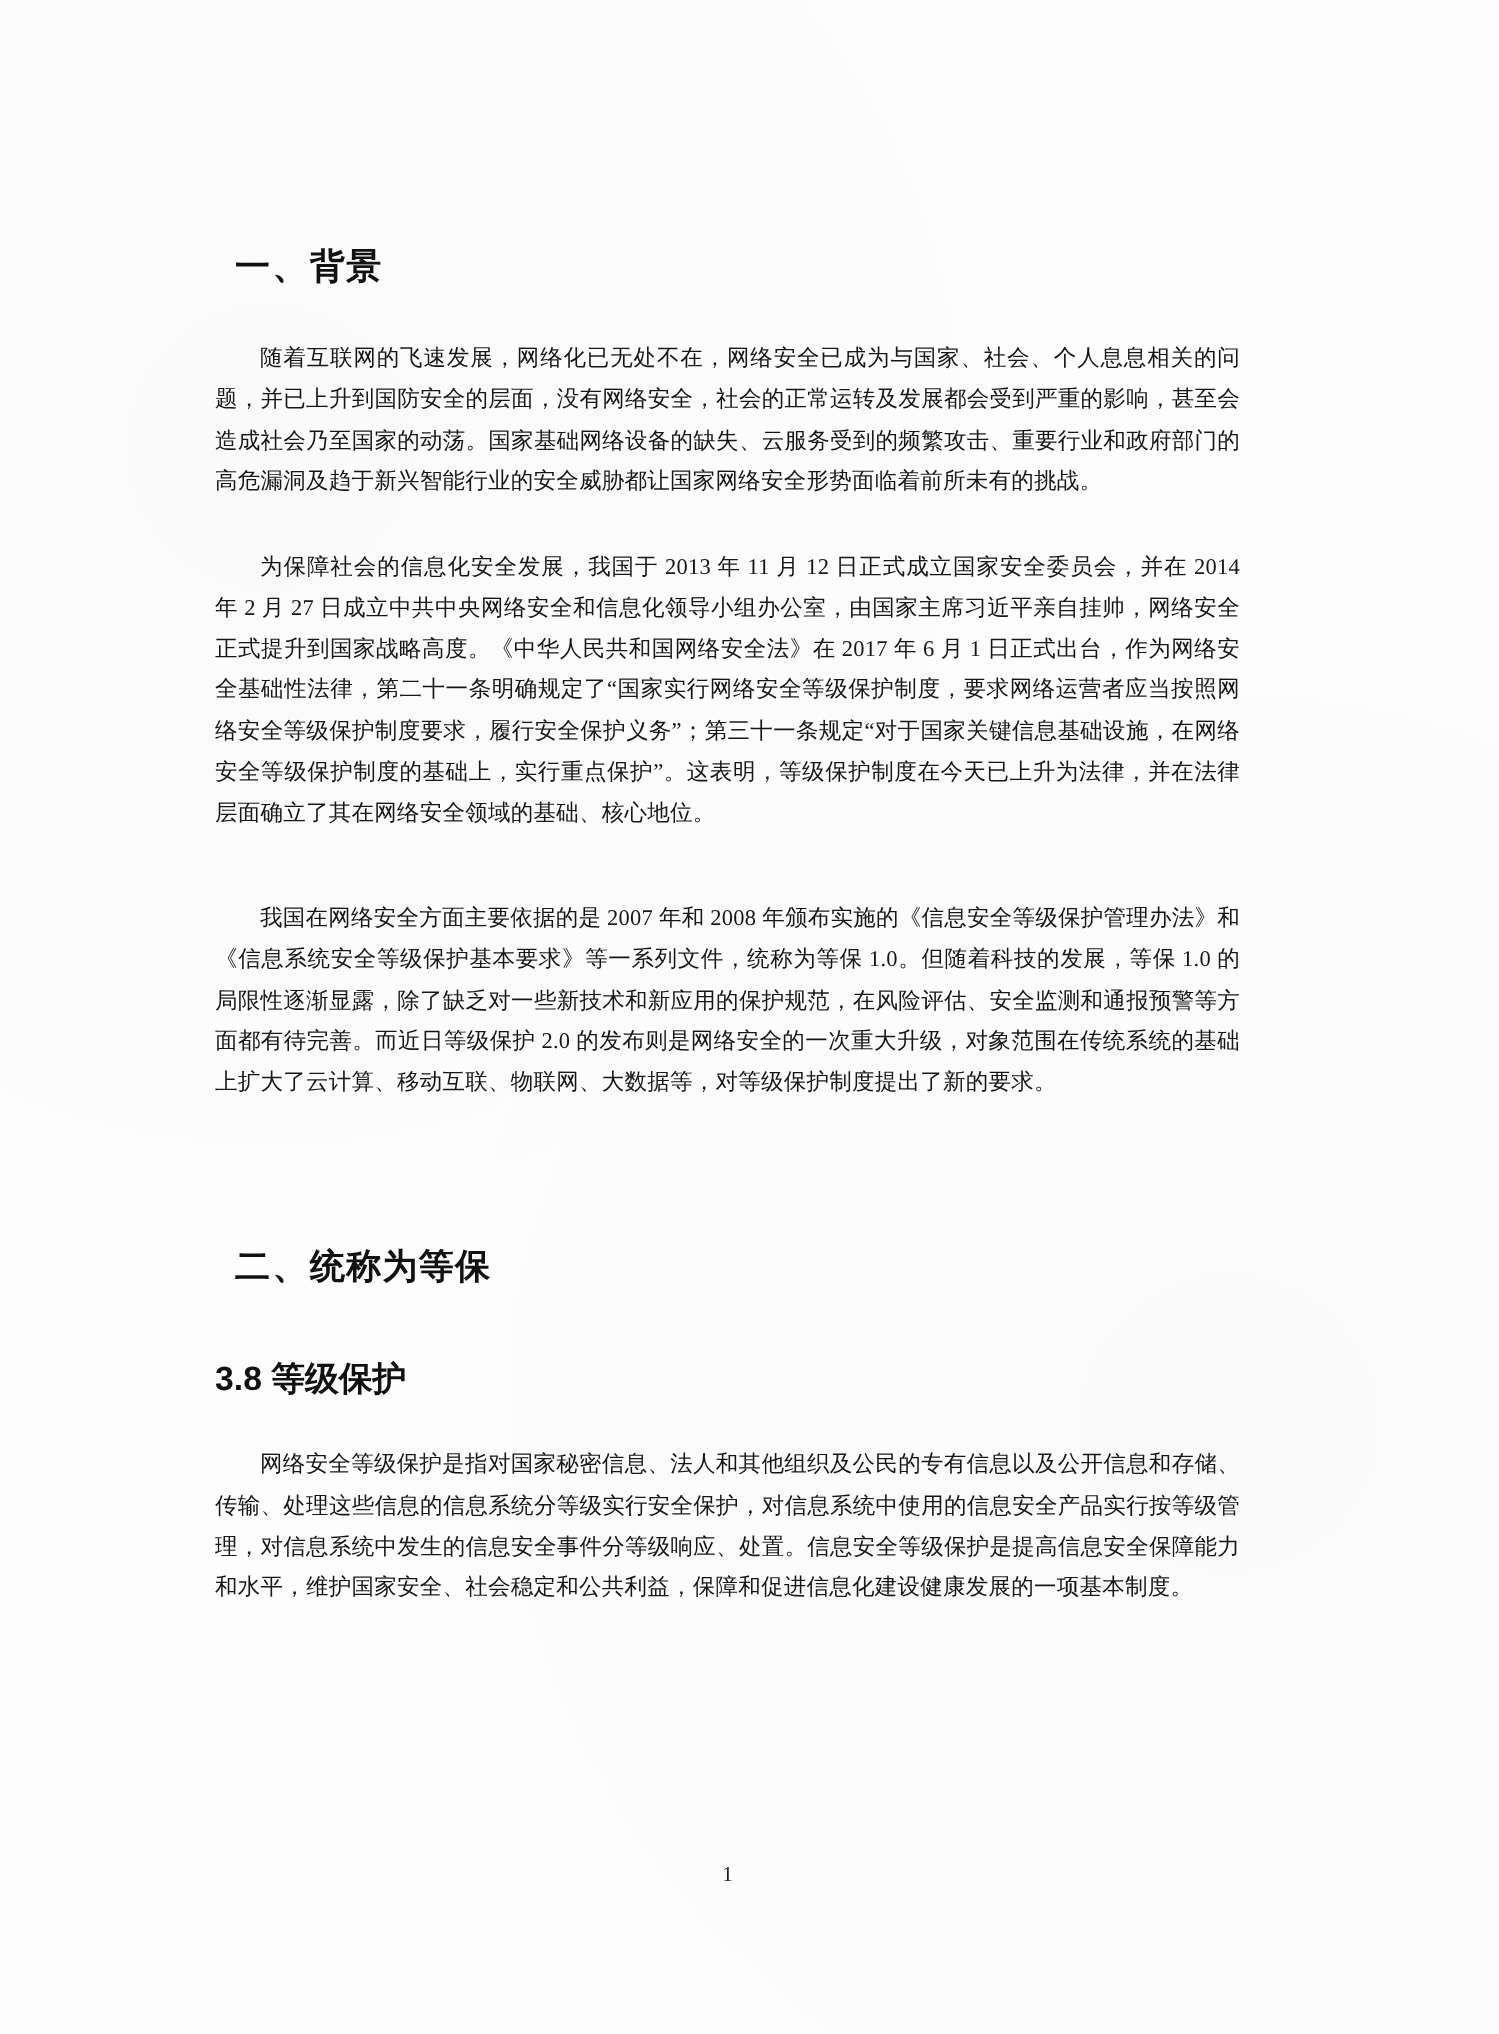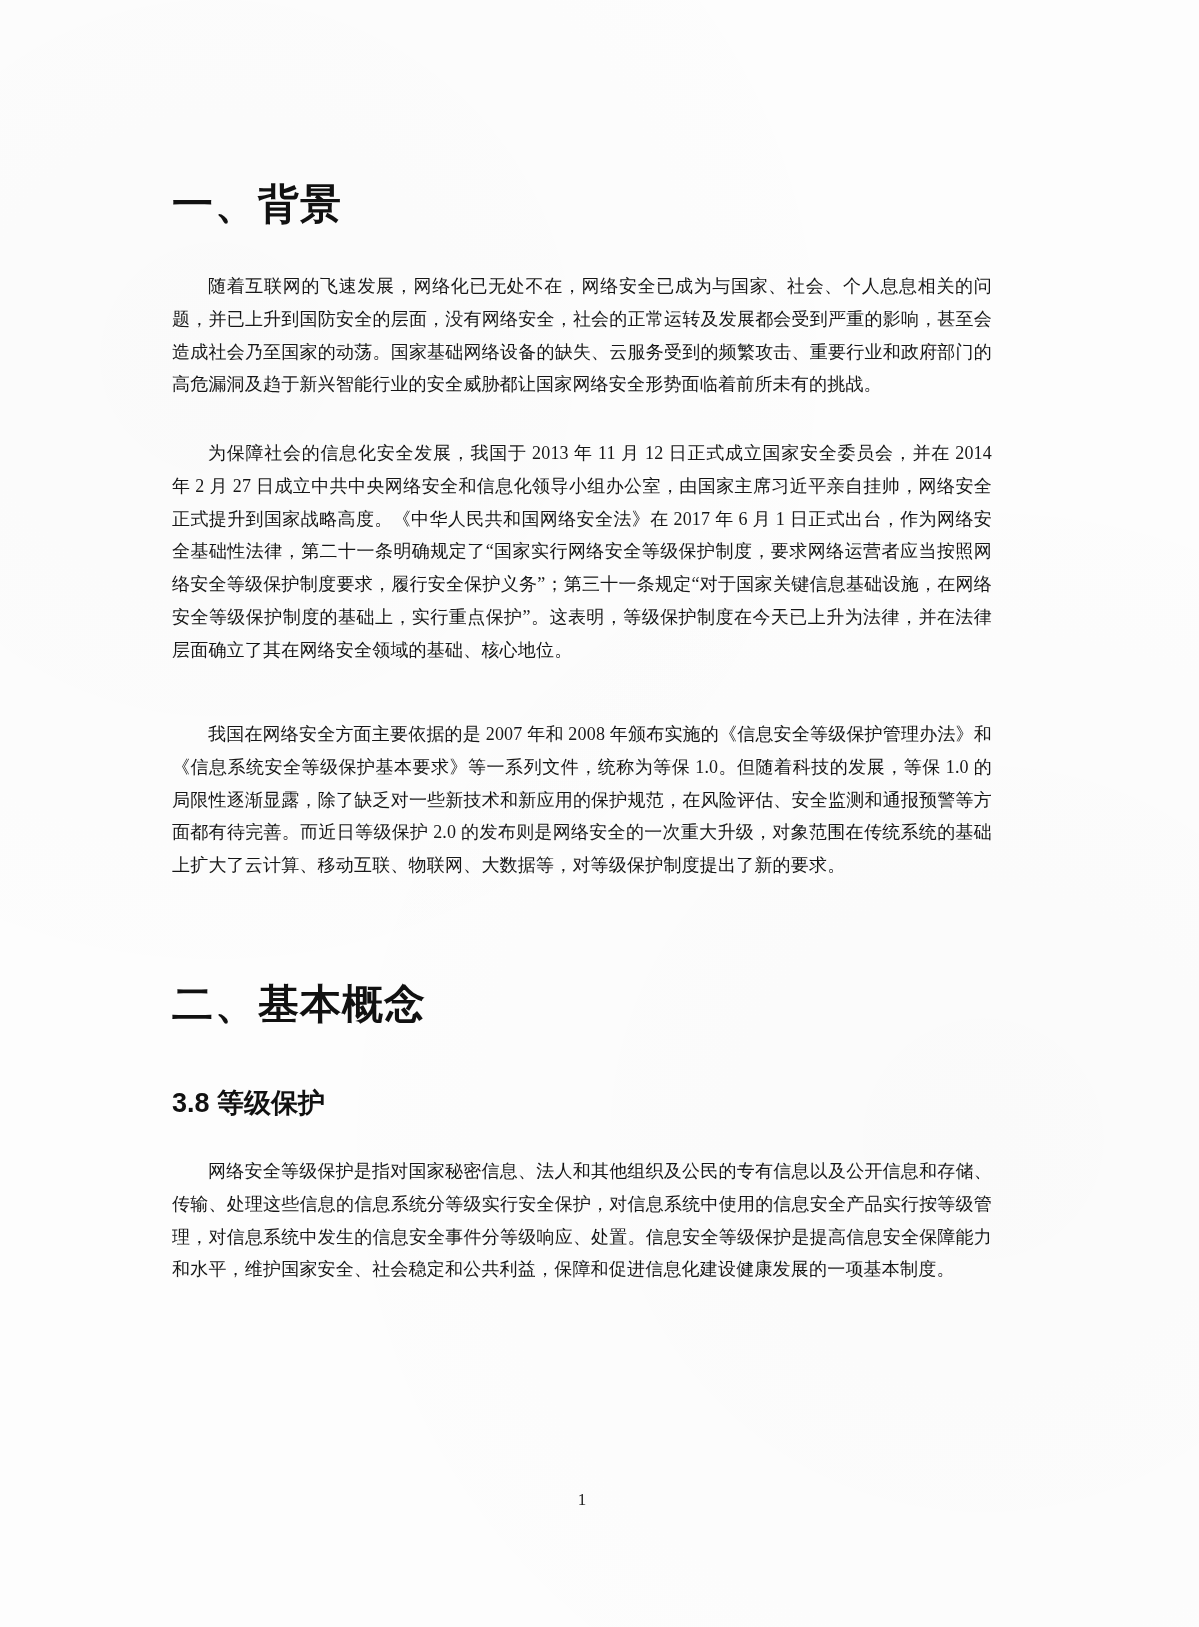--- a/index.html
+++ b/index.html
@@ -52,23 +52,23 @@
     position: absolute;
     left: 300px;
     top: 58px;
     font-size: 54px;
     letter-spacing: 10px;
     color: rgba(120,120,120,0.09);
   }
   h1.chapter {
     font-family: "Liberation Sans", "DejaVu Sans", sans-serif;
     font-weight: bold;
-    font-size: 41px;
+    font-size: 28px;
     line-height: 1.2;
-    margin: 0;
+    margin: 16px;
     letter-spacing: 1px;
     color: #111;
   }
   h1.chapter .num {
     letter-spacing: 2px;
   }
   #chapter1 { position: absolute; top: 180px; left: 0; }
   #chapter2 { position: absolute; top: 980px; left: 0; }
   h2.section {
     font-family: "Liberation Sans", "DejaVu Sans", sans-serif;
@@ -118,21 +118,21 @@
       <span class="num">一、</span><span>背景</span>
     </h1>
 
     <p class="para" id="p1">随着互联网的飞速发展，网络化已无处不在，网络安全已成为与国家、社会、个人息息相关的问题，并已上升到国防安全的层面，没有网络安全，社会的正常运转及发展都会受到严重的影响，甚至会造成社会乃至国家的动荡。国家基础网络设备的缺失、云服务受到的频繁攻击、重要行业和政府部门的高危漏洞及趋于新兴智能行业的安全威胁都让国家网络安全形势面临着前所未有的挑战。</p>
 
     <p class="para" id="p2">为保障社会的信息化安全发展，我国于 2013 年 11 月 12 日正式成立国家安全委员会，并在 2014 年 2 月 27 日成立中共中央网络安全和信息化领导小组办公室，由国家主席习近平亲自挂帅，网络安全正式提升到国家战略高度。《中华人民共和国网络安全法》在 2017 年 6 月 1 日正式出台，作为网络安全基础性法律，第二十一条明确规定了“国家实行网络安全等级保护制度，要求网络运营者应当按照网络安全等级保护制度要求，履行安全保护义务”；第三十一条规定“对于国家关键信息基础设施，在网络安全等级保护制度的基础上，实行重点保护”。这表明，等级保护制度在今天已上升为法律，并在法律层面确立了其在网络安全领域的基础、核心地位。</p>
 
     <p class="para" id="p3">我国在网络安全方面主要依据的是 2007 年和 2008 年颁布实施的《信息安全等级保护管理办法》和《信息系统安全等级保护基本要求》等一系列文件，统称为等保 1.0。但随着科技的发展，等保 1.0 的局限性逐渐显露，除了缺乏对一些新技术和新应用的保护规范，在风险评估、安全监测和通报预警等方面都有待完善。而近日等级保护 2.0 的发布则是网络安全的一次重大升级，对象范围在传统系统的基础上扩大了云计算、移动互联、物联网、大数据等，对等级保护制度提出了新的要求。</p>
 
     <h1 class="chapter" id="chapter2">
-      <span class="num">二、</span><span>基本概念</span>
+      <span class="num">二、</span><span>统称为等保</span>
     </h1>
 
     <h2 class="section">
       <span>3.8</span>
       <span>等级保护</span>
     </h2>
 
     <p class="para" id="p4">网络安全等级保护是指对国家秘密信息、法人和其他组织及公民的专有信息以及公开信息和存储、传输、处理这些信息的信息系统分等级实行安全保护，对信息系统中使用的信息安全产品实行按等级管理，对信息系统中发生的信息安全事件分等级响应、处置。信息安全等级保护是提高信息安全保障能力和水平，维护国家安全、社会稳定和公共利益，保障和促进信息化建设健康发展的一项基本制度。</p>
 
     <div class="pagenum">1</div>

